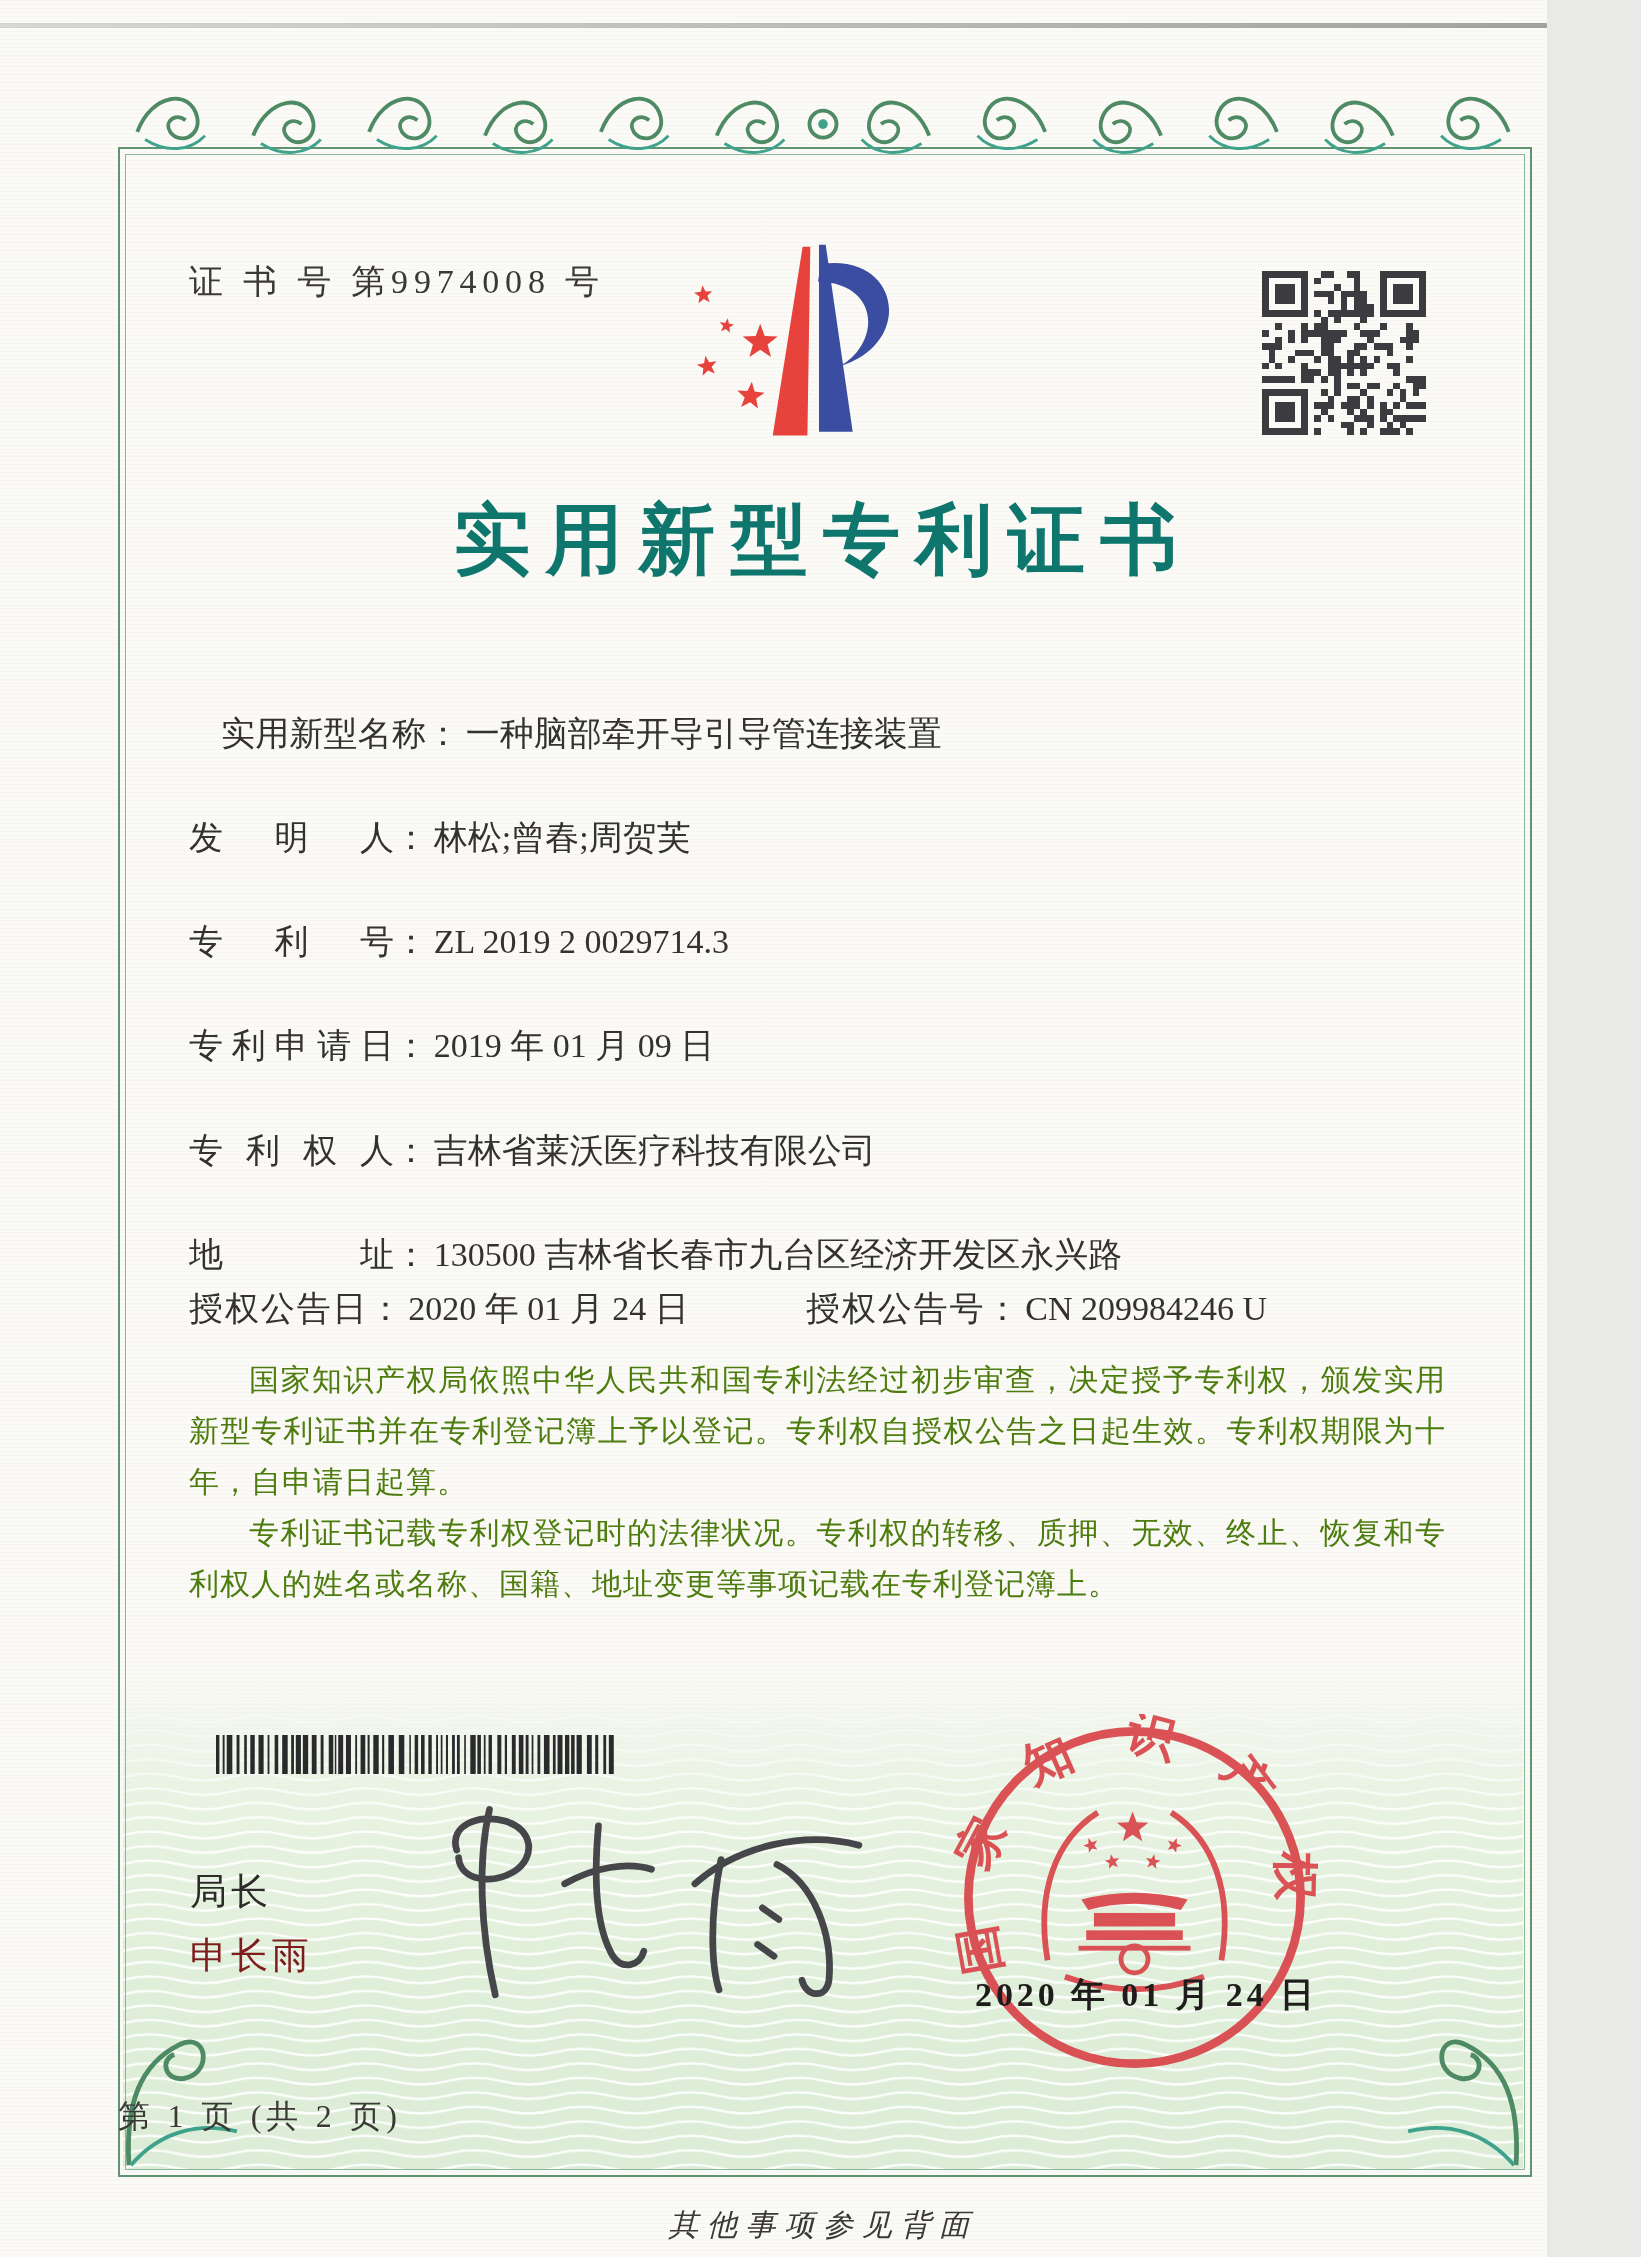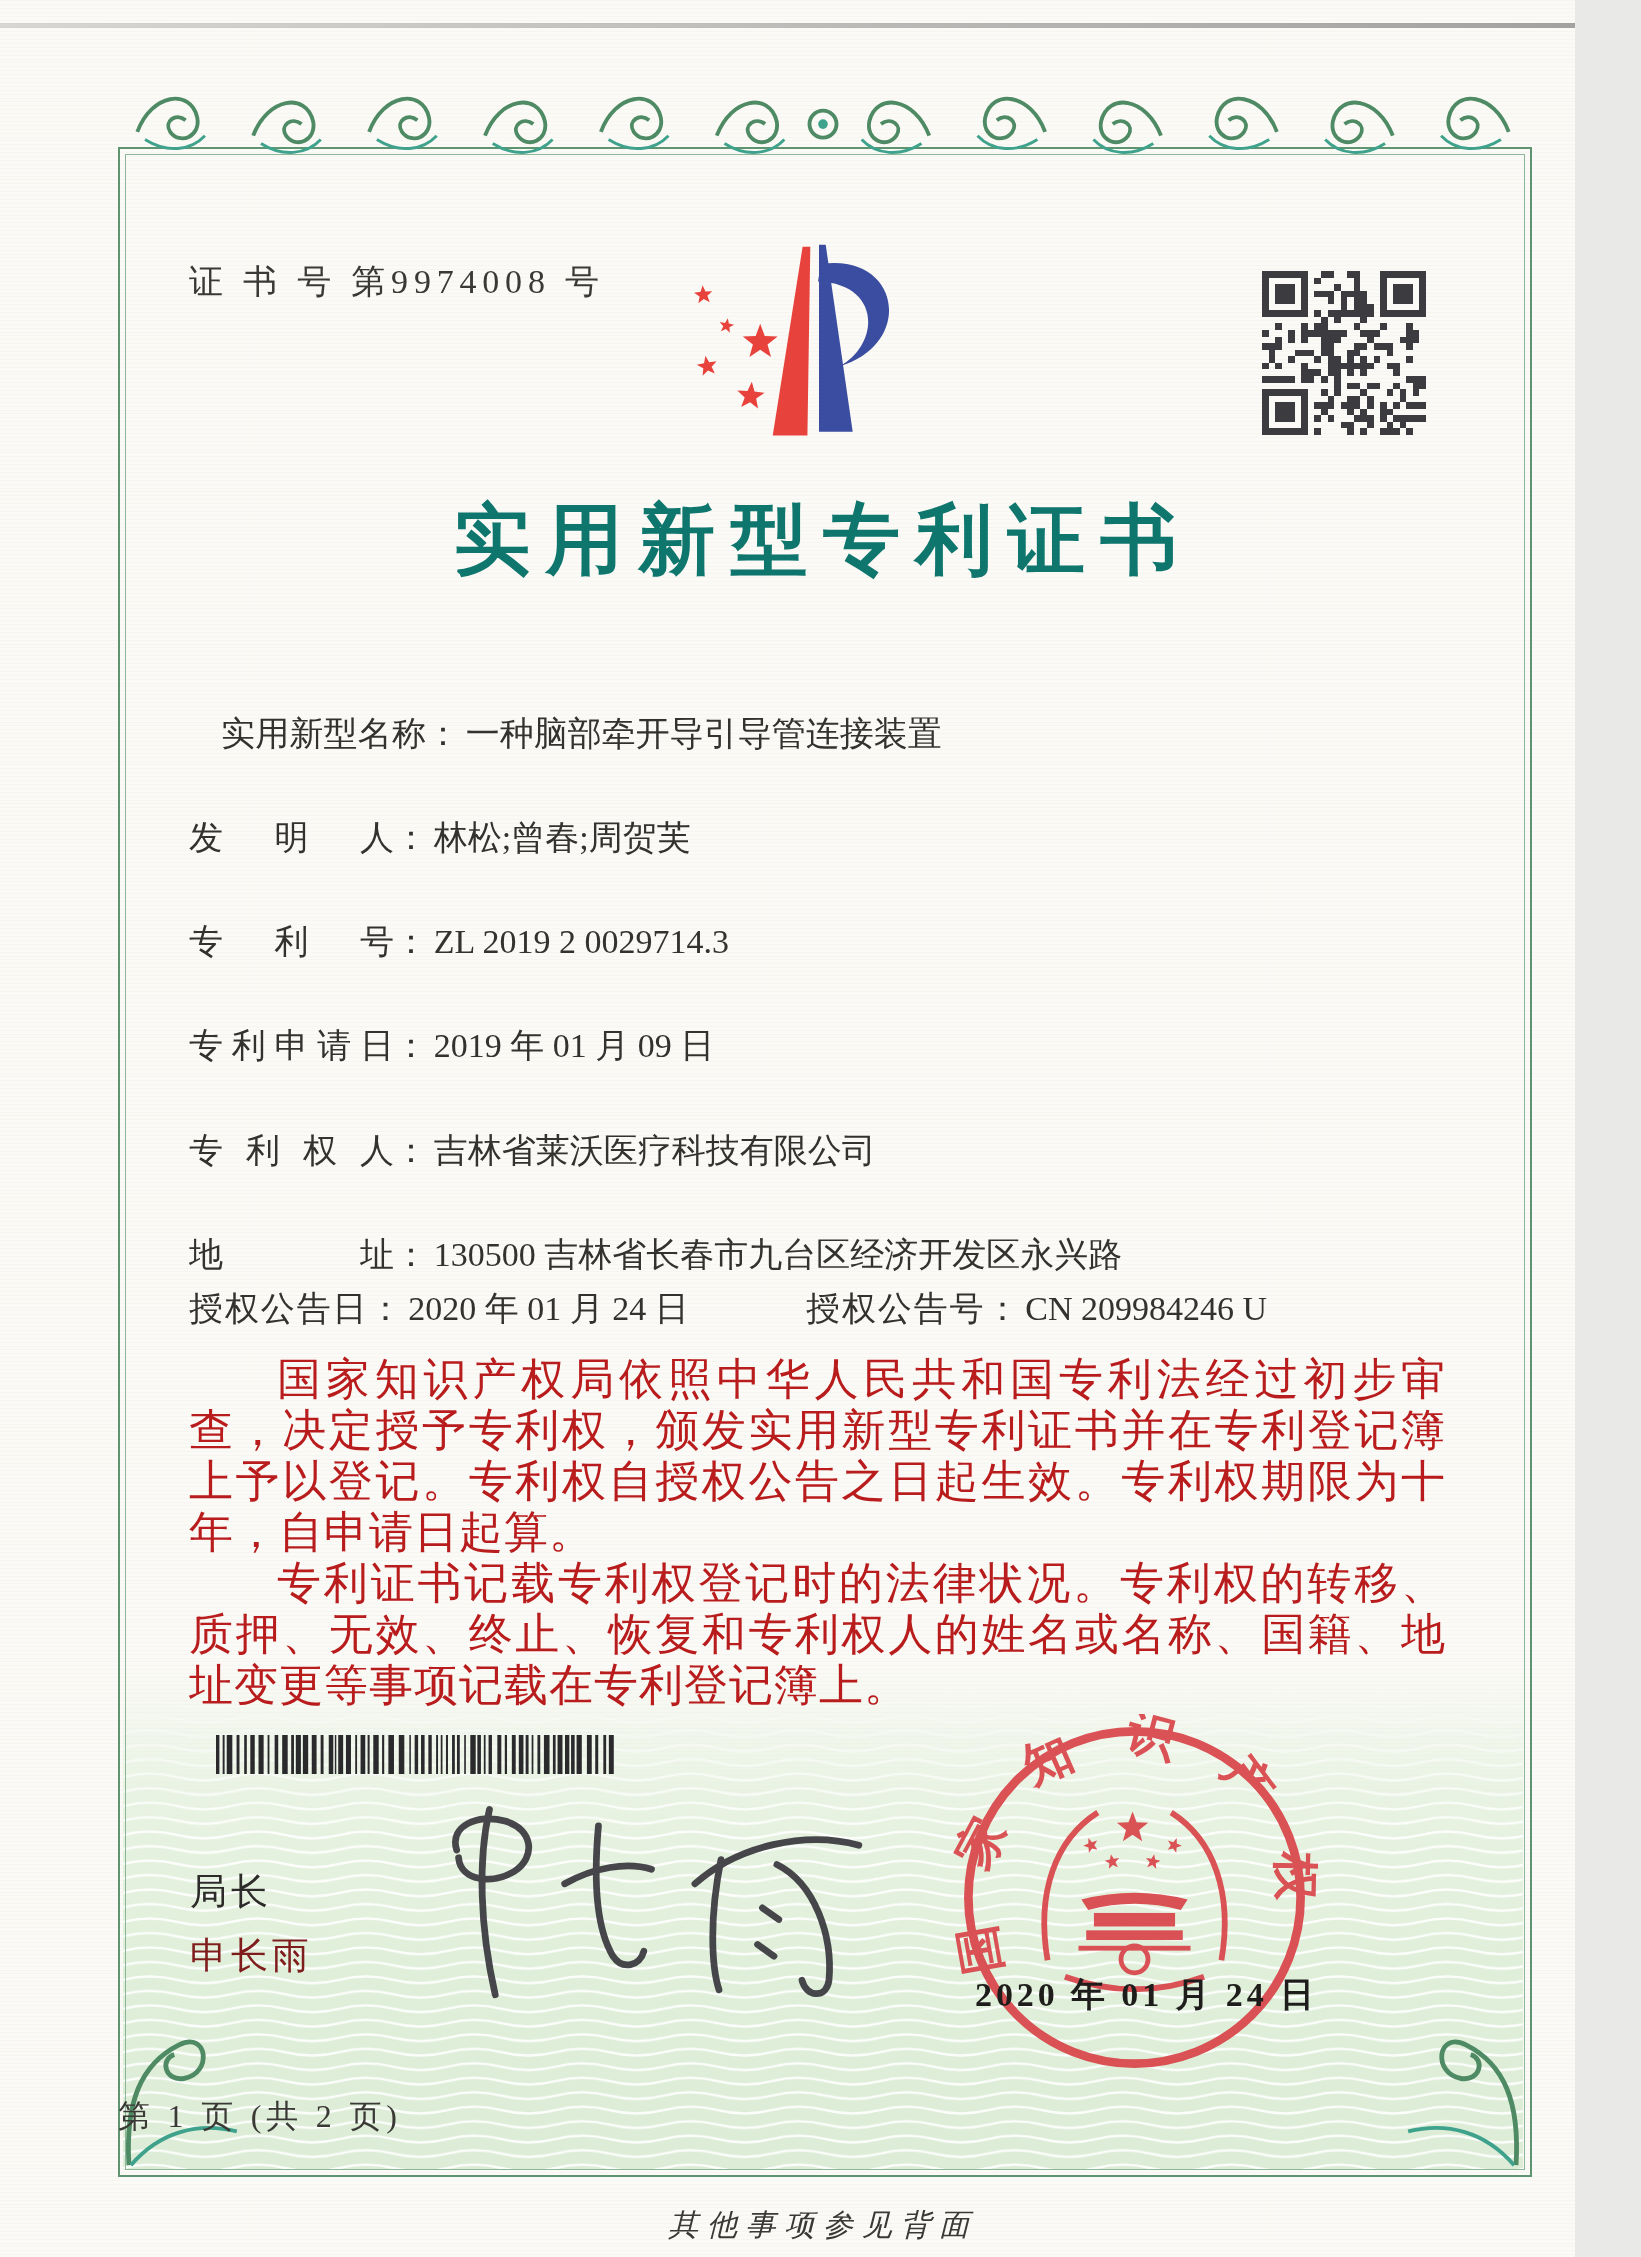--- a/index.html
+++ b/index.html
@@ -1,36 +1,36 @@
 <!DOCTYPE html>
 <html><head>
 <meta charset="utf-8">
 <style>
   html,body{margin:0;padding:0;background:#e9e9e7;}
   .sheet{position:relative;width:1547px;height:2257px;background:#fbfaf6;overflow:hidden;
-         font-family:"Liberation Serif","DejaVu Serif",serif;color:#2e2d2b;padding-left:28px;}
+         font-family:"Liberation Serif","DejaVu Serif",serif;color:#2e2d2b;}
   .texture{position:absolute;inset:0;background:repeating-linear-gradient(180deg,rgba(90,110,90,.03) 0 1px,rgba(0,0,0,0) 1px 3.9px);pointer-events:none;}
   .scan-edge{position:absolute;left:0;top:23px;width:100%;height:4.8px;background:linear-gradient(90deg,rgba(110,110,110,.25),rgba(90,90,90,.55));}
   .frame{position:absolute;left:118px;top:147px;width:1410px;height:2026px;border:2.9px solid #5f9471;}
   .frame::before{content:"";position:absolute;inset:4.8px;border:1.9px solid #8cb698;}
   .guilloche{position:absolute;left:123px;top:1668px;width:1400px;height:502px;
              background:linear-gradient(180deg,rgba(226,240,221,0) 0,rgba(225,240,219,.7) 126px,#e0efda 290px,#dcecd6 100%);}
   .guilloche svg{position:absolute;inset:0;-webkit-mask-image:linear-gradient(180deg,transparent,#000 164px);mask-image:linear-gradient(180deg,transparent,#000 164px);}
   .garland{position:absolute;left:118px;top:64px;width:1410px;height:126px;}
   .corner-orn{position:absolute;width:145px;height:183px;}
   .cert-no{position:absolute;left:189px;top:259px;font-size:34px;letter-spacing:5.8px;color:#3a3936;}
   .logo{position:absolute;left:676px;top:241px;width:232px;height:210px;}
   .qr{position:absolute;left:1262px;top:271px;width:164px;height:164px;}
   .title{position:absolute;left:118px;top:489px;width:1410px;margin:0;text-align:center;
          font-size:77px;font-weight:700;letter-spacing:15.4px;color:#0f766e;}
   .row{position:absolute;left:189px;font-size:34px;white-space:nowrap;color:#33322f;}
   .row .lab{display:inline-block;width:205px;text-align:justify;text-align-last:justify;vertical-align:top;}
   .row .colon{display:inline-block;margin-right:5.8px;}
   .grant .lab2{letter-spacing:1.9px;text-align:center;}
-  .paras{position:absolute;left:189px;top:1354px;width:1257px;font-size:44px;line-height:51px;text-align:justify;color:#b91c1c;}
+  .paras{position:absolute;left:189px;top:1354px;width:1257px;font-size:30px;line-height:51px;text-align:justify;color:#4d7c0f;}
   .paras p{margin:0;text-indent:2em;letter-spacing:1px;}
   .barcode{position:absolute;left:216px;top:1735px;width:400px;height:39px;}
   .sig-title{position:absolute;left:190px;top:1867px;font-size:37px;letter-spacing:3.9px;color:#2c2b29;}
   .sig-name{position:absolute;left:190px;top:1931px;font-size:37px;letter-spacing:3.9px;color:#7f1d1d;}
   .signature{position:absolute;left:420px;top:1792px;width:463px;height:227px;}
   .seal{position:absolute;left:951px;top:1714px;width:367px;height:367px;opacity:.93;}
   .seal-date{position:absolute;left:975px;top:1972px;font-size:34px;letter-spacing:3.9px;color:#1e1d1b;font-weight:600;}
   .page-no{position:absolute;left:118px;top:2095px;width:1410px;text-align:left;font-size:32px;letter-spacing:4.8px;color:#3a3936;}
   .back-note{position:absolute;left:118px;top:2205px;width:1410px;text-align:center;font-size:30px;letter-spacing:8.7px;color:#3a3936;font-style:italic;}
 </style>

